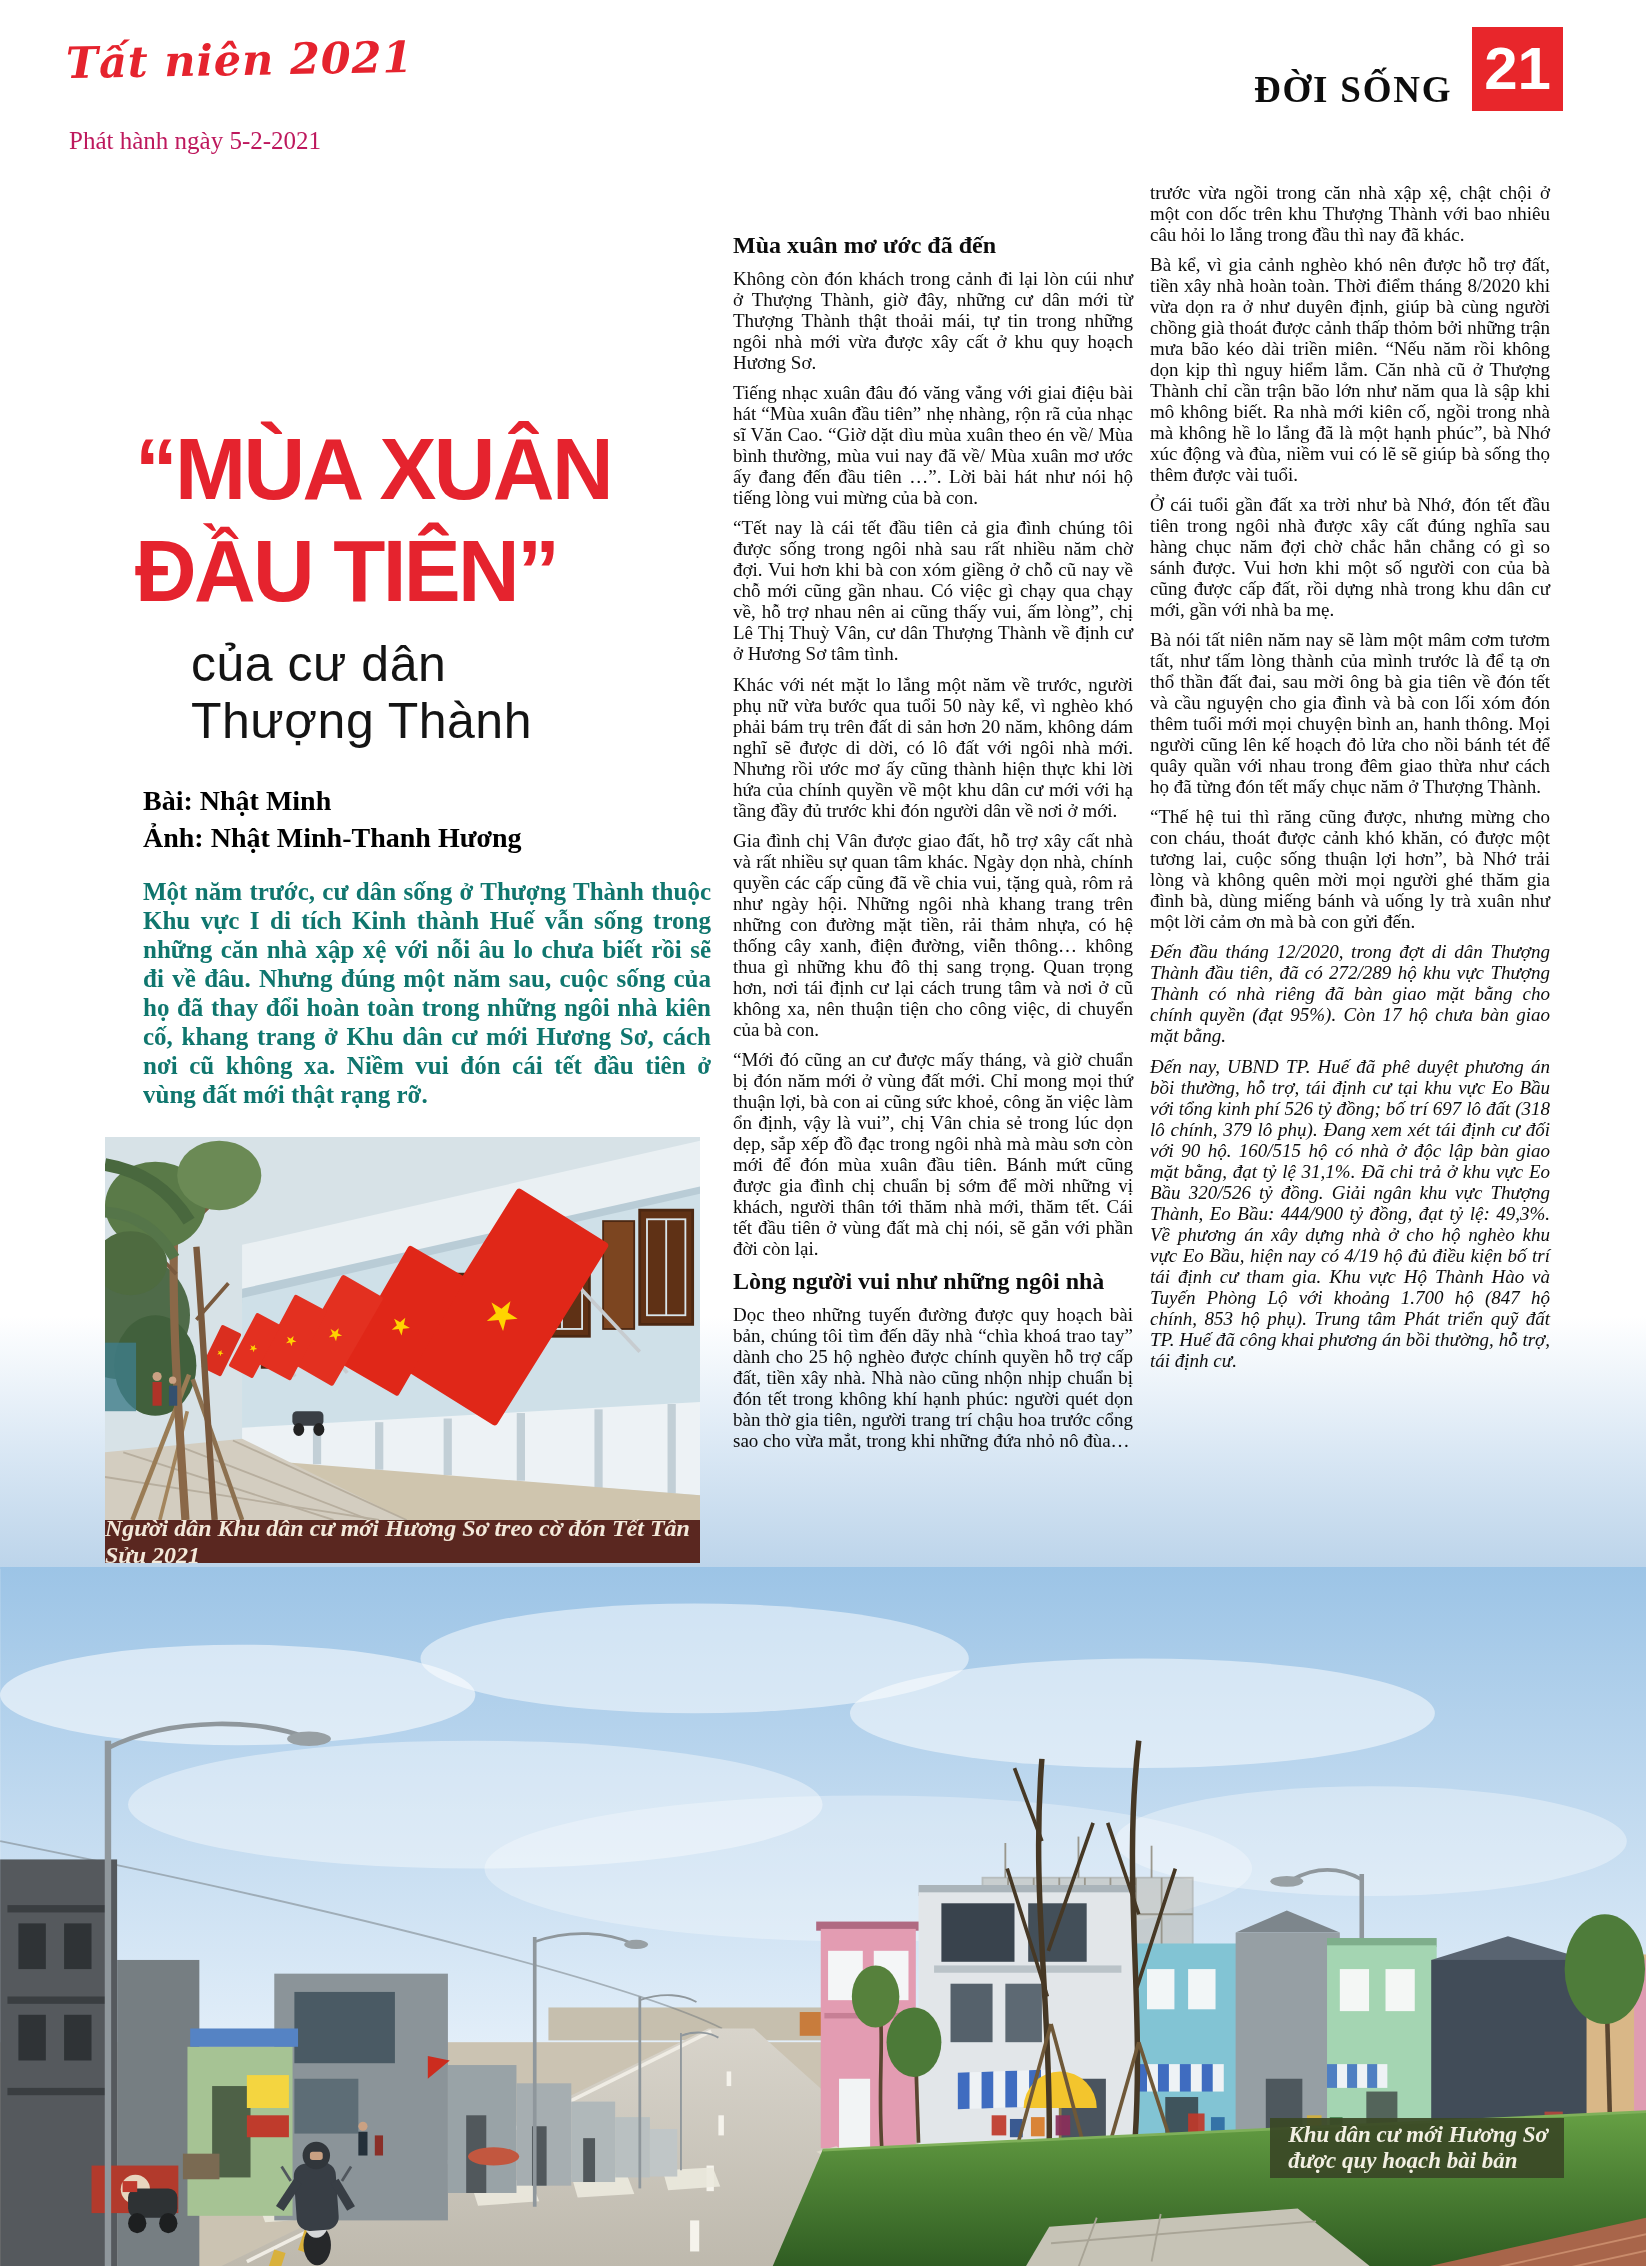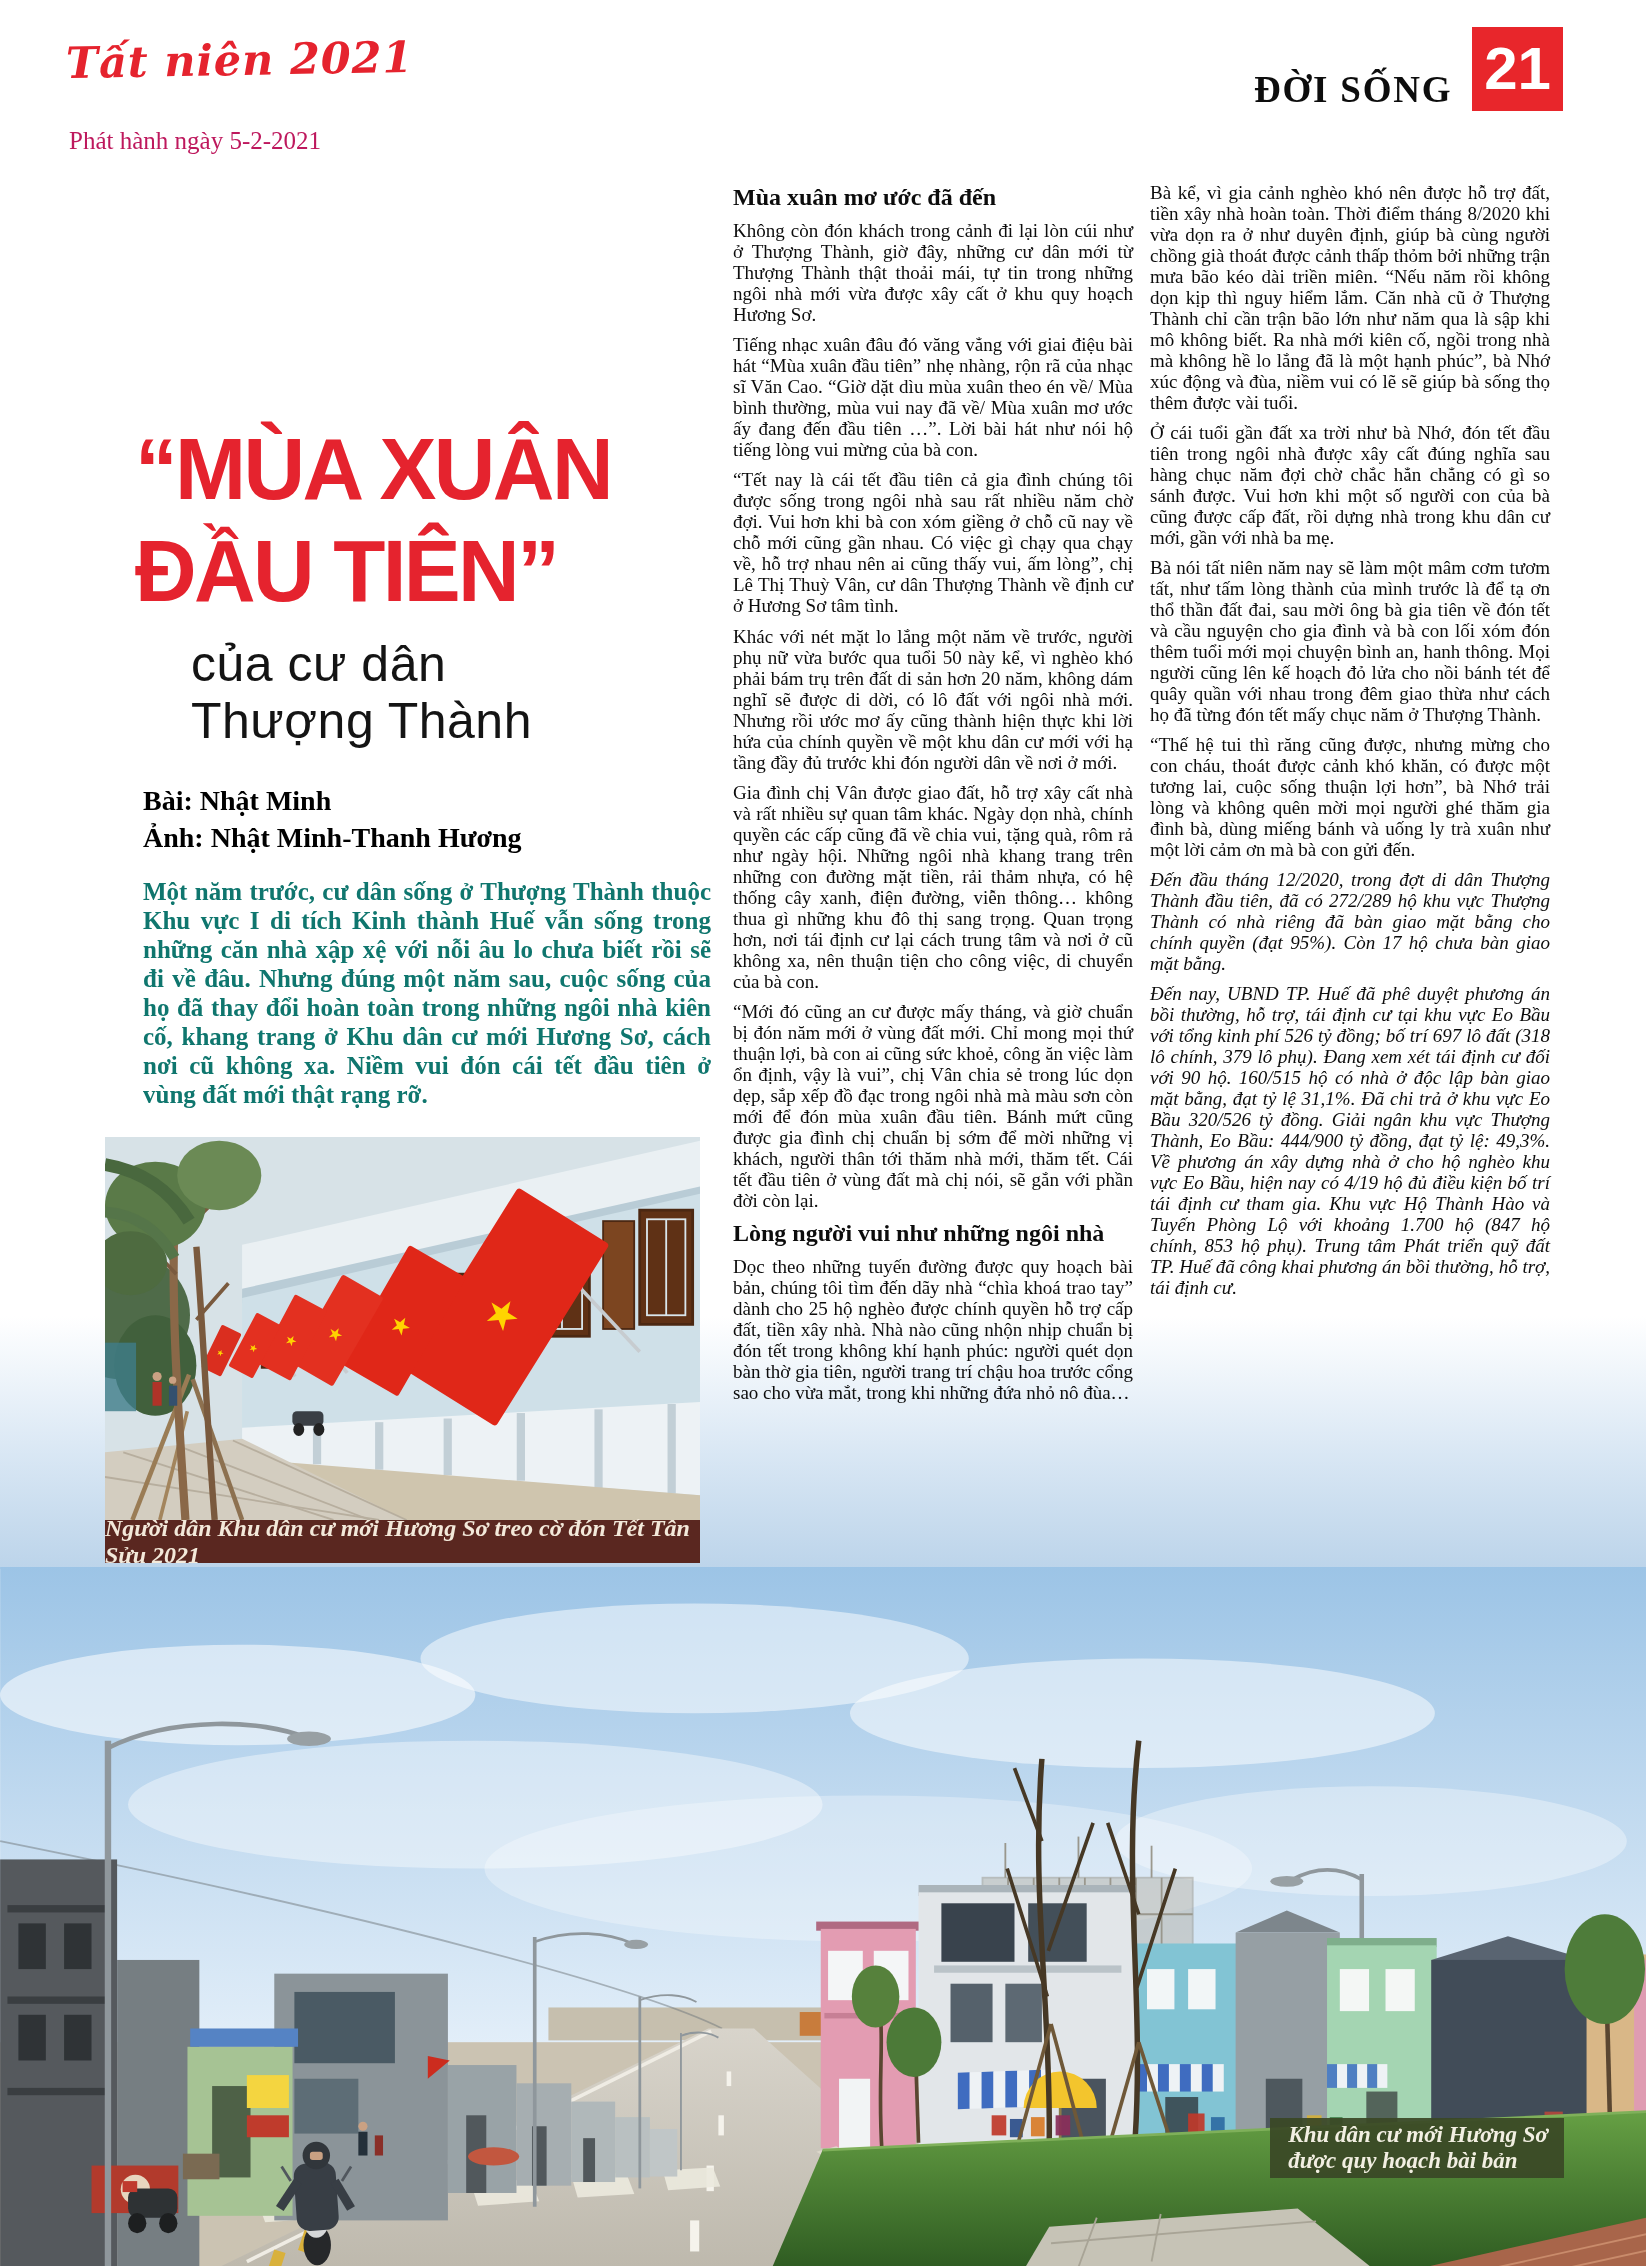--- a/index.html
+++ b/index.html
@@ -21,21 +21,21 @@
             font-size:88px;line-height:102px;color:var(--accent-red,#e5232e);letter-spacing:-2.7px;
             transform:scaleX(.97);transform-origin:left top;white-space:nowrap;}
   .subtitle{left:143px;top:636px;font-family:"Liberation Sans",sans-serif;font-weight:400;
             font-size:50px;line-height:57px;color:#141414;letter-spacing:0.5px;margin-left:48px;}
   .byline{left:143px;top:782px;font-size:28px;font-weight:bold;line-height:37px;color:#000;}
   .lede{left:143px;top:877px;width:568px;font-size:25px;font-weight:bold;line-height:29px;
         text-align:justify;color:#0f766e;}
 
   
   .col{top:182px;width:400px;font-size:19px;line-height:21px;color:#0c0c0c;z-index:3;}
-  .col1{left:733px;} .col2{left:1150px;}
+  .col1{left:733px;margin-top:48px;} .col2{left:1150px;}
   .col .p{text-align:justify;margin:0 0 9.1px 0;}
   .col .p-italic{text-align:justify;margin:0 0 9.1px 0;font-style:italic;font-size:19px;}
   .col .subhead{font-weight:bold;font-size:24px;line-height:27.4px;margin:1.8px 0 9.1px 0;}
 
   
   figure{margin:0;}
   .photo1{left:105px;top:1137px;width:595px;height:426px;z-index:4;}
   .photo1 svg{display:block;}
   .cap1{width:595px;height:43px;background:var(--caption-maroon,#5a2720);display:flex;
         align-items:center;justify-content:center;}
@@ -197,20 +197,21 @@
       <div class="p">Không còn đón khách trong cảnh đi lại lòn cúi như ở Thượng Thành, giờ đây, những cư dân mới từ Thượng Thành thật thoải mái, tự tin trong những ngôi nhà mới vừa được xây cất ở khu quy hoạch Hương Sơ.</div>
       <div class="p">Tiếng nhạc xuân đâu đó văng vẳng với giai điệu bài hát “Mùa xuân đầu tiên” nhẹ nhàng, rộn rã của nhạc sĩ Văn Cao. “Giờ dặt dìu mùa xuân theo én về/ Mùa bình thường, mùa vui nay đã về/ Mùa xuân mơ ước ấy đang đến đầu tiên …”. Lời bài hát như nói hộ tiếng lòng vui mừng của bà con.</div>
       <div class="p">“Tết nay là cái tết đầu tiên cả gia đình chúng tôi được sống trong ngôi nhà sau rất nhiều năm chờ đợi. Vui hơn khi bà con xóm giềng ở chỗ cũ nay về chỗ mới cũng gần nhau. Có việc gì chạy qua chạy về, hỗ trợ nhau nên ai cũng thấy vui, ấm lòng”, chị Lê Thị Thuỳ Vân, cư dân Thượng Thành về định cư ở Hương Sơ tâm tình.</div>
       <div class="p">Khác với nét mặt lo lắng một năm về trước, người phụ nữ vừa bước qua tuổi 50 này kể, vì nghèo khó phải bám trụ trên đất di sản hơn 20 năm, không dám nghĩ sẽ được di dời, có lô đất với ngôi nhà mới. Nhưng rồi ước mơ ấy cũng thành hiện thực khi lời hứa của chính quyền về một khu dân cư mới với hạ tầng đầy đủ trước khi đón người dân về nơi ở mới.</div>
       <div class="p">Gia đình chị Vân được giao đất, hỗ trợ xây cất nhà và rất nhiều sự quan tâm khác. Ngày dọn nhà, chính quyền các cấp cũng đã về chia vui, tặng quà, rôm rả như ngày hội. Những ngôi nhà khang trang trên những con đường mặt tiền, rải thảm nhựa, có hệ thống cây xanh, điện đường, viễn thông… không thua gì những khu đô thị sang trọng. Quan trọng hơn, nơi tái định cư lại cách trung tâm và nơi ở cũ không xa, nên thuận tiện cho công việc, di chuyển của bà con.</div>
       <div class="p">“Mới đó cũng an cư được mấy tháng, và giờ chuẩn bị đón năm mới ở vùng đất mới. Chỉ mong mọi thứ thuận lợi, bà con ai cũng sức khoẻ, công ăn việc làm ổn định, vậy là vui”, chị Vân chia sẻ trong lúc dọn dẹp, sắp xếp đồ đạc trong ngôi nhà mà màu sơn còn mới để đón mùa xuân đầu tiên. Bánh mứt cũng được gia đình chị chuẩn bị sớm để mời những vị khách, người thân tới thăm nhà mới, thăm tết. Cái tết đầu tiên ở vùng đất mà chị nói, sẽ gắn với phần đời còn lại.</div>
       <div class="subhead">Lòng người vui như những ngôi nhà</div>
       <div class="p">Dọc theo những tuyến đường được quy hoạch bài bản, chúng tôi tìm đến dãy nhà “chìa khoá trao tay” dành cho 25 hộ nghèo được chính quyền hỗ trợ cấp đất, tiền xây nhà. Nhà nào cũng nhộn nhịp chuẩn bị đón tết trong không khí hạnh phúc: người quét dọn bàn thờ gia tiên, người trang trí chậu hoa trước cổng sao cho vừa mắt, trong khi những đứa nhỏ nô đùa…</div>
     </div>
   <div class="abs col col2">
+      <div class="p">trước vừa ngồi trong căn nhà xập xệ, chật chội ở một con dốc trên khu Thượng Thành với bao nhiêu câu hỏi lo lắng trong đầu thì nay đã khác.</div>
       <div class="p">Bà kể, vì gia cảnh nghèo khó nên được hỗ trợ đất, tiền xây nhà hoàn toàn. Thời điểm tháng 8/2020 khi vừa dọn ra ở như duyên định, giúp bà cùng người chồng già thoát được cảnh thấp thỏm bởi những trận mưa bão kéo dài triền miên. “Nếu năm rồi không dọn kịp thì nguy hiểm lắm. Căn nhà cũ ở Thượng Thành chỉ cần trận bão lớn như năm qua là sập khi mô không biết. Ra nhà mới kiên cố, ngồi trong nhà mà không hề lo lắng đã là một hạnh phúc”, bà Nhớ xúc động và đùa, niềm vui có lẽ sẽ giúp bà sống thọ thêm được vài tuổi.</div>
       <div class="p">Ở cái tuổi gần đất xa trời như bà Nhớ, đón tết đầu tiên trong ngôi nhà được xây cất đúng nghĩa sau hàng chục năm đợi chờ chắc hẳn chẳng có gì so sánh được. Vui hơn khi một số người con của bà cũng được cấp đất, rồi dựng nhà trong khu dân cư mới, gần với nhà ba mẹ.</div>
       <div class="p">Bà nói tất niên năm nay sẽ làm một mâm cơm tươm tất, như tấm lòng thành của mình trước là để tạ ơn thổ thần đất đai, sau mời ông bà gia tiên về đón tết và cầu nguyện cho gia đình và bà con lối xóm đón thêm tuổi mới mọi chuyện bình an, hanh thông. Mọi người cũng lên kế hoạch đỏ lửa cho nồi bánh tét để quây quần với nhau trong đêm giao thừa như cách họ đã từng đón tết mấy chục năm ở Thượng Thành.</div>
       <div class="p">“Thế hệ tui thì răng cũng được, nhưng mừng cho con cháu, thoát được cảnh khó khăn, có được một tương lai, cuộc sống thuận lợi hơn”, bà Nhớ trải lòng và không quên mời mọi người ghé thăm gia đình bà, dùng miếng bánh và uống ly trà xuân như một lời cảm ơn mà bà con gửi đến.</div>
       <div class="p-italic">Đến đầu tháng 12/2020, trong đợt di dân Thượng Thành đầu tiên, đã có 272/289 hộ khu vực Thượng Thành có nhà riêng đã bàn giao mặt bằng cho chính quyền (đạt 95%). Còn 17 hộ chưa bàn giao mặt bằng.</div>
       <div class="p-italic">Đến nay, UBND TP. Huế đã phê duyệt phương án bồi thường, hỗ trợ, tái định cư tại khu vực Eo Bầu với tổng kinh phí 526 tỷ đồng; bố trí 697 lô đất (318 lô chính, 379 lô phụ). Đang xem xét tái định cư đối với 90 hộ. 160/515 hộ có nhà ở độc lập bàn giao mặt bằng, đạt tỷ lệ 31,1%. Đã chi trả ở khu vực Eo Bầu 320/526 tỷ đồng. Giải ngân khu vực Thượng Thành, Eo Bầu: 444/900 tỷ đồng, đạt tỷ lệ: 49,3%. Về phương án xây dựng nhà ở cho hộ nghèo khu vực Eo Bầu, hiện nay có 4/19 hộ đủ điều kiện bố trí tái định cư tham gia. Khu vực Hộ Thành Hào và Tuyến Phòng Lộ với khoảng 1.700 hộ (847 hộ chính, 853 hộ phụ). Trung tâm Phát triển quỹ đất TP. Huế đã công khai phương án bồi thường, hỗ trợ, tái định cư.</div>
     </div>
 
   <figure class="abs photo2">
     <svg width="1647" height="700" viewBox="0 0 1802 766">

